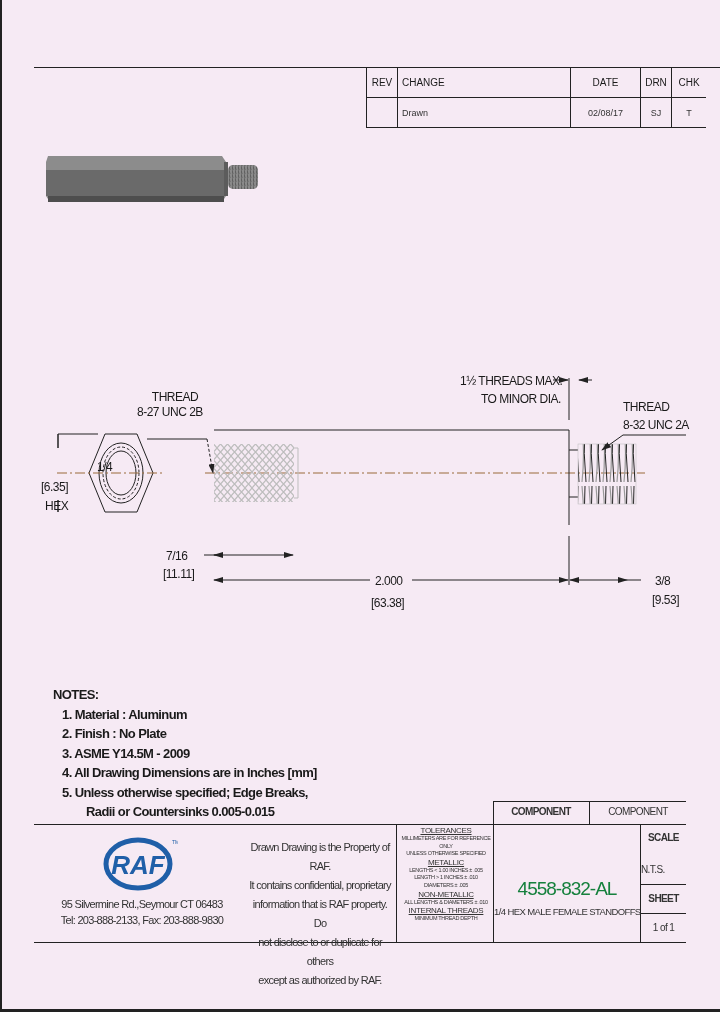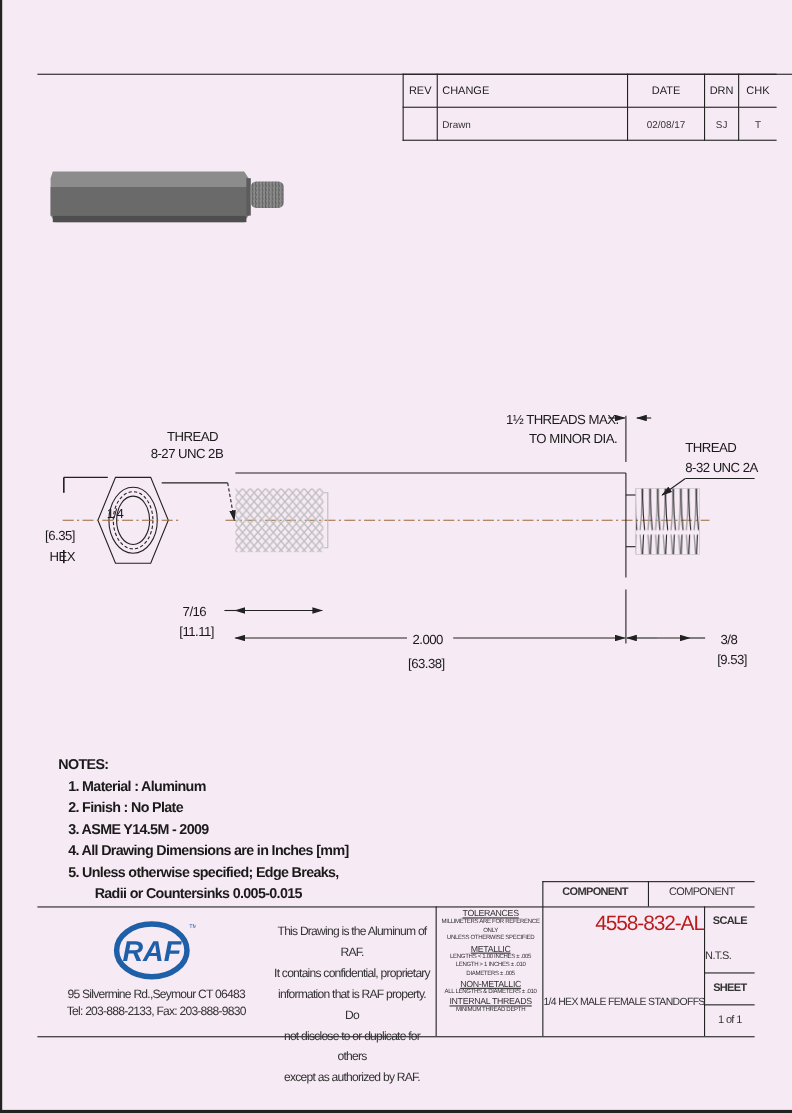--- a/index.html
+++ b/index.html
@@ -176,21 +176,21 @@
   <ellipse cx="36" cy="28" rx="32" ry="24" fill="none" stroke="#1f5fa8" stroke-width="5"></ellipse>
   <text x="36" y="38" text-anchor="middle" font-family="Liberation Sans, sans-serif" font-size="26" font-weight="bold" font-style="italic" fill="#1f5fa8">RAF</text>
   <text x="70" y="8" font-family="Liberation Sans, sans-serif" font-size="5" fill="#1f5fa8">TM</text>
 </svg>
 <div class="addr">
   <div>95 Silvermine Rd.,Seymour CT 06483</div>
   <div>Tel: 203-888-2133, Fax: 203-888-9830</div>
 </div>
 
 <div class="prop">
-  <div>This Drawing is the Aluminum of RAF.</div>
+  <div>Drawn Drawing is the Property of RAF.</div>
   <div>It contains confidential, proprietary</div>
   <div>information that is RAF property. Do</div>
   <div>not disclose to or duplicate for others</div>
   <div>except as authorized by RAF.</div>
 </div>
 
 <div class="tol">
   <div class="u">TOLERANCES</div>
   <div>MILLIMETERS ARE FOR REFERENCE ONLY</div>
   <div>UNLESS OTHERWISE SPECIFIED</div>
@@ -200,19 +200,19 @@
   <div>DIAMETERS ± .005</div>
   <div class="u">NON-METALLIC</div>
   <div>ALL LENGTHS &amp; DIAMETERS ± .010</div>
   <div class="u">INTERNAL THREADS</div>
   <div>MINIMUM THREAD DEPTH</div>
 </div>
 
 <div class="tbtxt" style="left:493px;top:806px;width:96px;text-align:center;font-weight:bold;">COMPONENT</div>
 <div class="tbtxt" style="left:590px;top:806px;width:96px;text-align:center;">COMPONENT</div>
 
-<div class="tbtxt" style="left:494px;top:829px;width:146px;text-align:right;font-size:19px;color:#b91c1c;letter-spacing:-1px;">4558-832-AL</div>
+<div class="tbtxt" style="left:494px;top:878px;width:146px;text-align:center;font-size:19px;color:#15803d;letter-spacing:-1px;">4558-832-AL</div>
 <div class="tbtxt" style="left:494px;top:906px;width:146px;text-align:center;font-size:9.5px;">1/4 HEX MALE FEMALE STANDOFFS</div>
 
 <div class="tbtxt" style="left:641px;top:832px;width:45px;text-align:center;font-weight:bold;">SCALE</div>
 <div class="tbtxt" style="left:641px;top:864px;width:45px;text-align:left;">N.T.S.</div>
 <div class="tbtxt" style="left:641px;top:893px;width:45px;text-align:center;font-weight:bold;">SHEET</div>
 <div class="tbtxt" style="left:641px;top:922px;width:45px;text-align:center;">1 of 1</div>
 
 </body></html>

